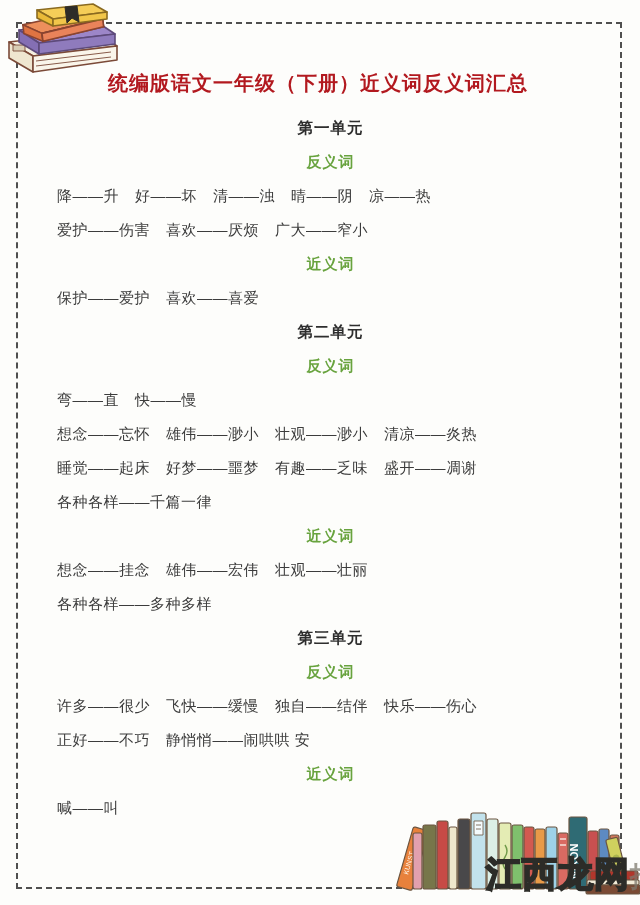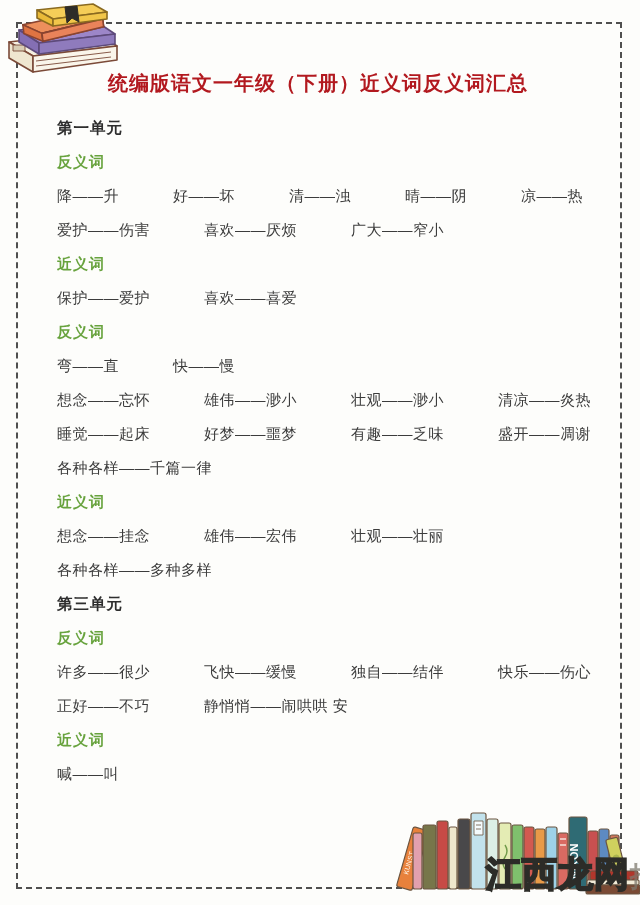--- a/index.html
+++ b/index.html
@@ -15,26 +15,26 @@
     background:transparent;
   }
   .page-title{
     position:absolute;left:40px;right:44px;top:70px;
     text-align:center;
     font-size:20px;font-weight:700;
     color:#b2191f;
     letter-spacing:1px;
   }
   .content{
-    position:absolute;left:57px;top:117px;right:36px;
+    position:absolute;left:57px;top:117px;right:36px;text-align:center;
   }
   .line{height:21px;line-height:21px;margin-bottom:13px;white-space:nowrap;}
   .unit-heading{font-size:15.5px;font-weight:700;color:#2e2e2e;letter-spacing:1px;}
   .group-label{font-size:15px;font-weight:700;color:#68a33e;letter-spacing:1px;}
-  .pair-row{display:flex;column-gap:54px;}
+  .pair-row{display:flex;column-gap:16px;}
   .pair{font-size:15px;color:#3c3c3c;letter-spacing:0.5px;}
   .books-stack{position:absolute;left:3px;top:2px;width:120px;height:78px;z-index:3;}
   .bookshelf{position:absolute;right:0px;bottom:8px;width:256px;height:100px;z-index:2;}
   .watermark{
     position:absolute;left:486px;top:851px;z-index:4;
     font-size:35px;font-weight:700;letter-spacing:1px;
     white-space:nowrap;
     -webkit-text-stroke:2px #2c2c28;
   }
   .wm-orange{color:#737373;margin-top:28px;}
@@ -145,20 +145,21 @@
     <div class="line pair-row">
       <span class="pair">爱护——伤害</span>
       <span class="pair">喜欢——厌烦</span>
       <span class="pair">广大——窄小</span>
     </div>
     <div class="line group-label">近义词</div>
     <div class="line pair-row">
       <span class="pair">保护——爱护</span>
       <span class="pair">喜欢——喜爱</span>
     </div>
+    <div class="line unit-heading">第二单元</div>
     <div class="line group-label">反义词</div>
     <div class="line pair-row">
       <span class="pair">弯——直</span>
       <span class="pair">快——慢</span>
     </div>
     <div class="line pair-row">
       <span class="pair">想念——忘怀</span>
       <span class="pair">雄伟——渺小</span>
       <span class="pair">壮观——渺小</span>
       <span class="pair">清凉——炎热</span>

